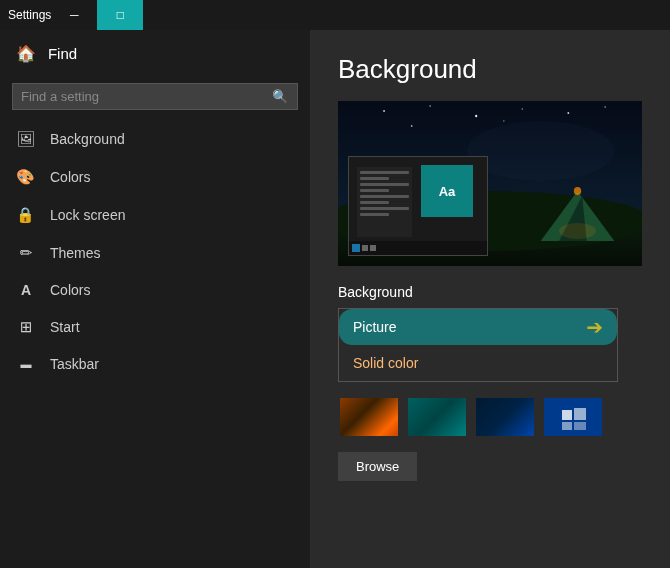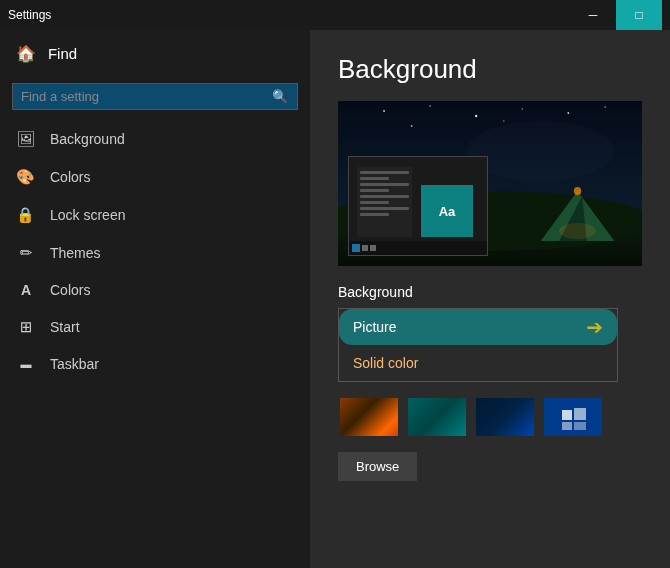--- a/index.html
+++ b/index.html
@@ -10,21 +10,20 @@
       background: #000;
       overflow: hidden;
       display: flex;
       flex-direction: column;
     }
 
     
     .title-bar {
       display: flex;
       align-items: center;
-      justify-content: space-between;
       background: #1a1a1a;
       height: 30px;
       padding: 0 8px;
       flex-shrink: 0;
     }
     .title-bar-text {
       color: #fff;
       font-size: 12px;
     }
     .title-bar-controls {
@@ -72,21 +71,21 @@
     .home-icon {
       font-size: 16px;
     }
     .sidebar-home-label {
       font-size: 15px;
     }
     .search-box {
       margin: 6px 12px 10px 12px;
       display: flex;
       align-items: center;
-      background: #0c4a6e;
+      background: #404040;
       border: 1px solid #555;
       padding: 5px 8px;
       gap: 0;
     }
     .search-box input {
       background: transparent;
       border: none;
       color: #aaa;
       font-size: 13px;
       flex: 1;
@@ -216,21 +215,21 @@
       padding: 4px 3px;
     }
     .mockup-line {
       height: 3px;
       background: #555;
       border-radius: 1px;
     }
     .mockup-line.short { width: 60%; }
     .mockup-tile {
       position: absolute;
-      top: 28px;
+      top: 8px;
       left: 72px;
       width: 52px;
       height: 52px;
       background: #0d8080;
       display: flex;
       align-items: center;
       justify-content: center;
       color: #fff;
       font-size: 13px;
       font-weight: 600;

